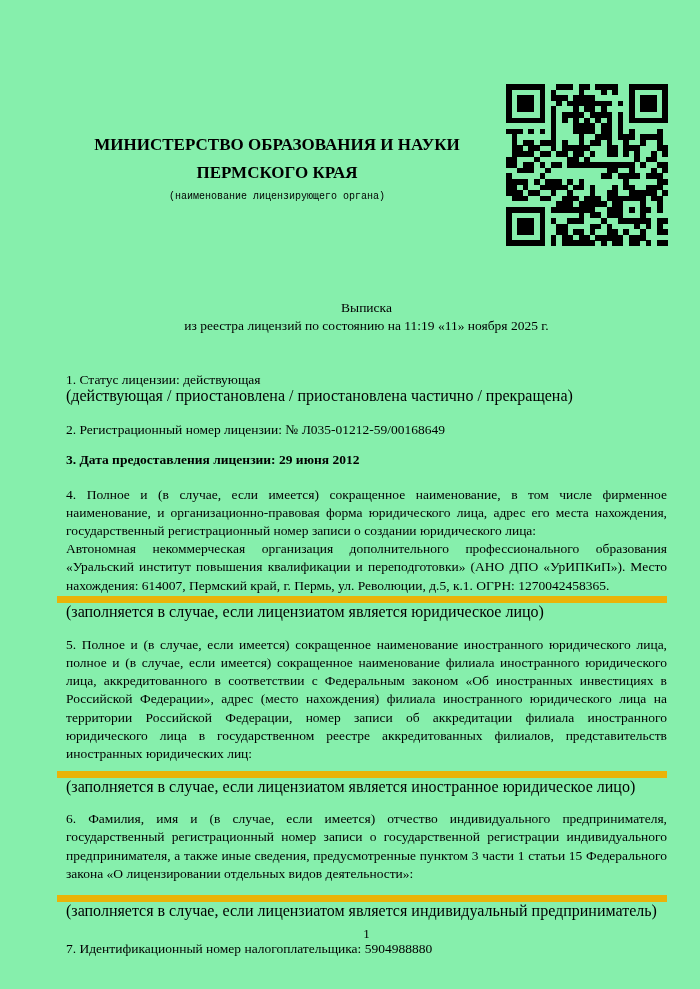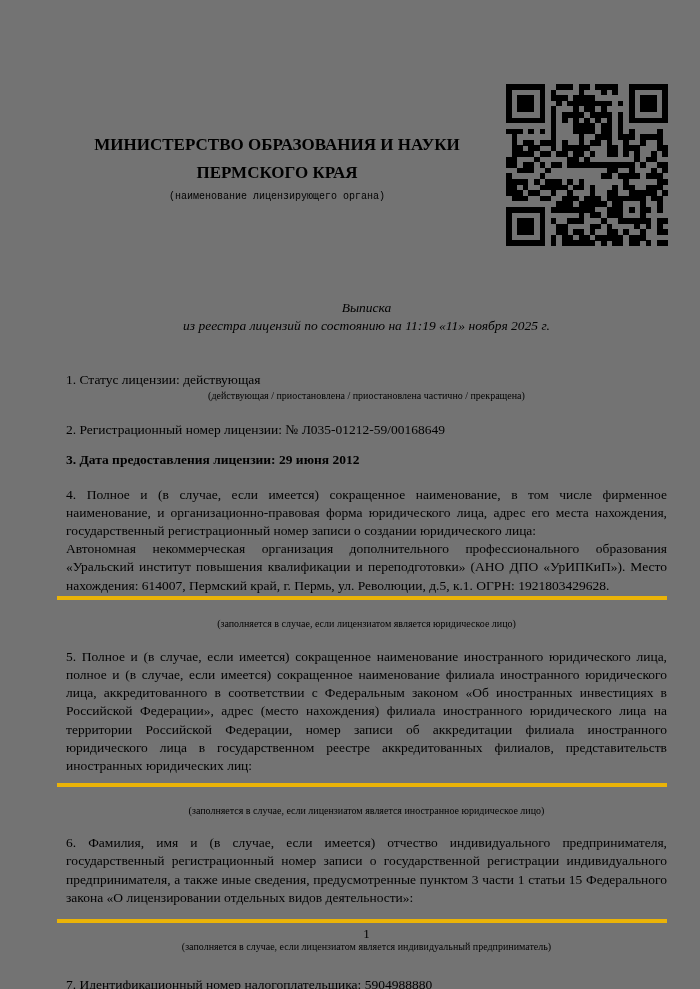--- a/index.html
+++ b/index.html
@@ -11,21 +11,21 @@
     width: 700px;
     height: 989px;
     position: relative;
     overflow: hidden;
     font-family: "Liberation Serif", "DejaVu Serif", serif;
     color: #000000;
   }
   .page {
     position: absolute;
     inset: 0;
-    background: #737373;
+    background: #86efac;
   }
   
   .qr {
     position: absolute;
     left: 506px;
     top: 84px;
     width: 162px;
     height: 162px;
   }
   
@@ -54,38 +54,37 @@
     left: 66px;
     top: 0;
     width: 601px;
     padding-top: 299px;
     font-size: 13.5px;
     line-height: 18.2px;
   }
   .doc-title {
     text-align: center;
     line-height: 18px;
-    font-style: italic;
   }
   .item {
     text-align: justify;
   }
   .item-plain {
     text-align: left;
   }
   .small-note {
-    font-size: 10px;
+    font-size: 16px;
     line-height: 14px;
-    text-align: center;
+    text-align: left;
   }
   .ruled {
-    border-top: 4px solid #eab308;
+    border-top: 7px solid #eab308;
     margin-left: -9px;
     padding-left: 9px;
-    padding-top: 17px;
+    padding-top: 2px;
   }
   .mt-item1 { margin-top: 36px; }
   .mt-item2 { margin-top: 18px; }
   .mt-item3 { margin-top: 12px; font-weight: bold; }
   .mt-item4 { margin-top: 16px; }
   .mt-note4 { margin-top: 1px; }
   .mt-item5 { margin-top: 17px; }
   .mt-note5 { margin-top: 8px; font-family: Liberation Serif, serif; }
   .mt-item6 { margin-top: 16px; }
   .mt-note6 { margin-top: 12px; }
@@ -568,21 +567,21 @@
 
     <div class="item item-plain mt-item1">1. Статус лицензии: действующая</div>
     <div class="small-note">(действующая / приостановлена / приостановлена частично / прекращена)</div>
 
     <div class="item item-plain mt-item2">2. Регистрационный номер лицензии: № Л035-01212-59/00168649</div>
 
     <div class="item item-plain mt-item3">3. Дата предоставления лицензии: 29 июня 2012</div>
 
     <div class="mt-item4">
       <div class="item">4. Полное и (в случае, если имеется) сокращенное наименование, в том числе фирменное наименование, и организационно-правовая форма юридического лица, адрес его места нахождения, государственный регистрационный номер записи о создании юридического лица:</div>
-      <div class="item">Автономная некоммерческая организация дополнительного профессионального образования «Уральский институт повышения квалификации и переподготовки» (АНО ДПО «УрИПКиП»). Место нахождения: 614007, Пермский край, г. Пермь, ул. Революции, д.5, к.1. ОГРН: 1921803429628.</div>
+      <div class="item">Автономная некоммерческая организация дополнительного профессионального образования «Уральский институт повышения квалификации и переподготовки» (АНО ДПО «УрИПКиП»). Место нахождения: 614007, Пермский край, г. Пермь, ул. Революции, д.5, к.1. ОГРН: 1270042458365.</div>
     </div>
     <div class="small-note ruled mt-note4">(заполняется в случае, если лицензиатом является юридическое лицо)</div>
 
     <div class="item mt-item5">5. Полное и (в случае, если имеется) сокращенное наименование иностранного юридического лица, полное и (в случае, если имеется) сокращенное наименование филиала иностранного юридического лица, аккредитованного в соответствии с Федеральным законом «Об иностранных инвестициях в Российской Федерации», адрес (место нахождения) филиала иностранного юридического лица на территории Российской Федерации, номер записи об аккредитации филиала иностранного юридического лица в государственном реестре аккредитованных филиалов, представительств иностранных юридических лиц:</div>
     <div class="small-note ruled mt-note5">(заполняется в случае, если лицензиатом является иностранное юридическое лицо)</div>
 
     <div class="item mt-item6">6. Фамилия, имя и (в случае, если имеется) отчество индивидуального предпринимателя, государственный регистрационный номер записи о государственной регистрации индивидуального предпринимателя, а также иные сведения, предусмотренные пунктом 3 части 1 статьи 15 Федерального закона «О лицензировании отдельных видов деятельности»:</div>
     <div class="small-note ruled mt-note6">(заполняется в случае, если лицензиатом является индивидуальный предприниматель)</div>
 
     <div class="item item-plain mt-item7">7. Идентификационный номер налогоплательщика: 5904988880</div>

